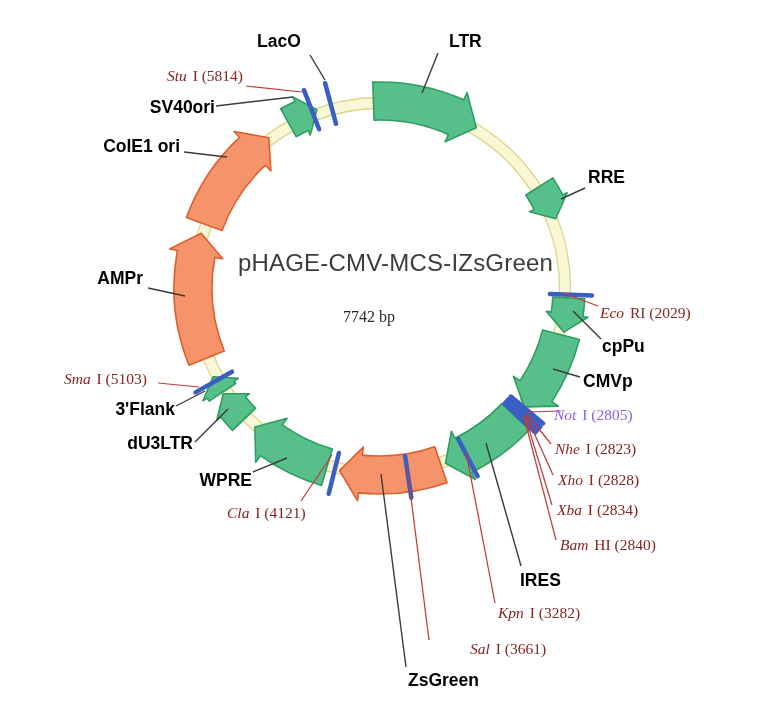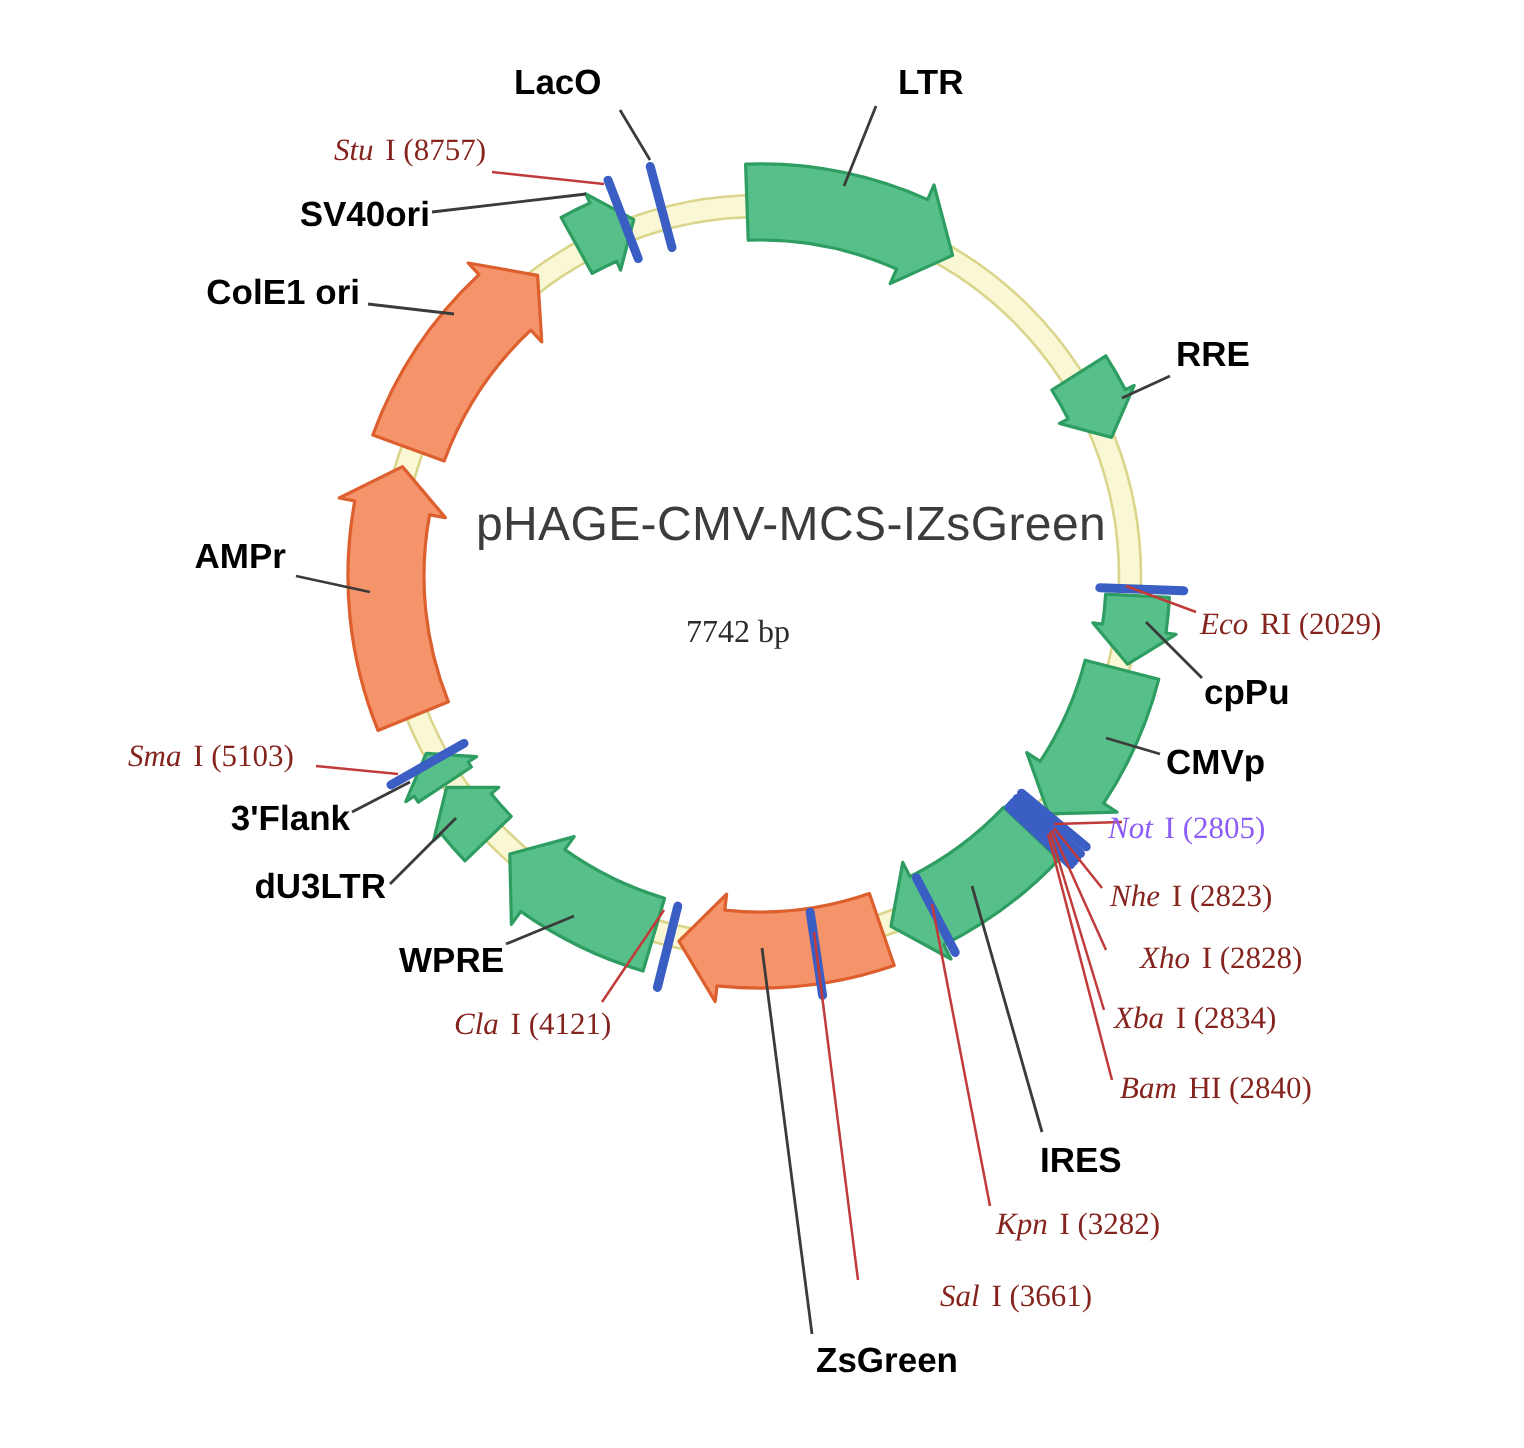--- a/index.html
+++ b/index.html
@@ -84,24 +84,24 @@
   <div class="flabel" style="left:520px;top:570px">IRES</div>
   <div class="flabel" style="left:408px;top:670px">ZsGreen</div>
   <div class="flabel" style="right:510px;top:470px">WPRE</div>
   <div class="flabel" style="right:569px;top:433px">dU3LTR</div>
   <div class="flabel" style="right:587px;top:399px">3'Flank</div>
   <div class="flabel" style="right:619px;top:268px">AMPr</div>
   <div class="flabel" style="right:582px;top:136px">ColE1 ori</div>
   <div class="flabel" style="right:547px;top:97px">SV40ori</div>
   <div class="flabel" style="left:257px;top:31px">LacO</div>
 
-  <div class="slabel" style="right: 519px; top: 67px; color: rgb(133, 35, 30);"><span class="it">Stu</span><span> I (8757)</span></div>
+  <div class="slabel" style="right: 519px; top: 67px; color: rgb(133, 35, 30);"><span class="it">Stu</span><span> I (5814)</span></div>
   <div class="slabel" style="left: 600px; top: 304px; color: rgb(133, 35, 30);"><span class="it">Eco</span><span> RI (2029)</span></div>
   <div class="slabel" style="left: 554px; top: 406px; color: #8b5cf6;"><span class="it">Not</span><span> I (2805)</span></div>
   <div class="slabel" style="left: 555px; top: 440px; color: rgb(133, 35, 30);"><span class="it">Nhe</span><span> I (2823)</span></div>
-  <div class="slabel" style="left: 558px; top: 471px; color: rgb(133, 35, 30); margin-left: 12px;"><span class="it">Xho</span><span> I (2828)</span></div>
+  <div class="slabel" style="left: 558px; top: 471px; color: rgb(133, 35, 30);"><span class="it">Xho</span><span> I (2828)</span></div>
   <div class="slabel" style="left: 557px; top: 501px; color: rgb(133, 35, 30); text-align: center;"><span class="it">Xba</span><span> I (2834)</span></div>
   <div class="slabel" style="left: 560px; top: 536px; color: rgb(133, 35, 30);"><span class="it">Bam</span><span> HI (2840)</span></div>
   <div class="slabel" style="left: 498px; top: 604px; color: rgb(133, 35, 30);"><span class="it">Kpn</span><span> I (3282)</span></div>
   <div class="slabel" style="left: 430px; top: 640px; color: rgb(133, 35, 30); margin-left: 40px;"><span class="it">Sal</span><span> I (3661)</span></div>
   <div class="slabel" style="left: 227px; top: 504px; color: rgb(133, 35, 30);"><span class="it">Cla</span><span> I (4121)</span></div>
   <div class="slabel" style="left: 64px; top: 370px; color: rgb(133, 35, 30);"><span class="it">Sma</span><span> I (5103)</span></div>
 </div>
 
 </body></html>

